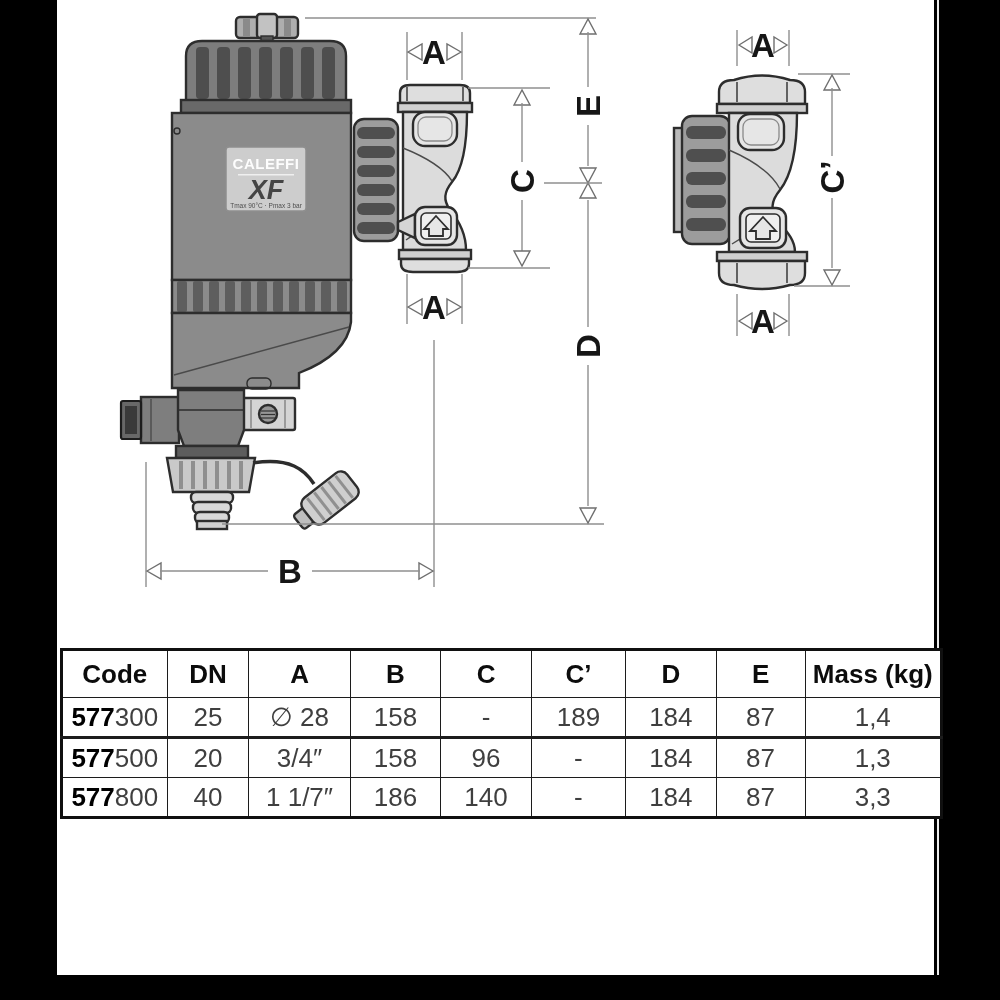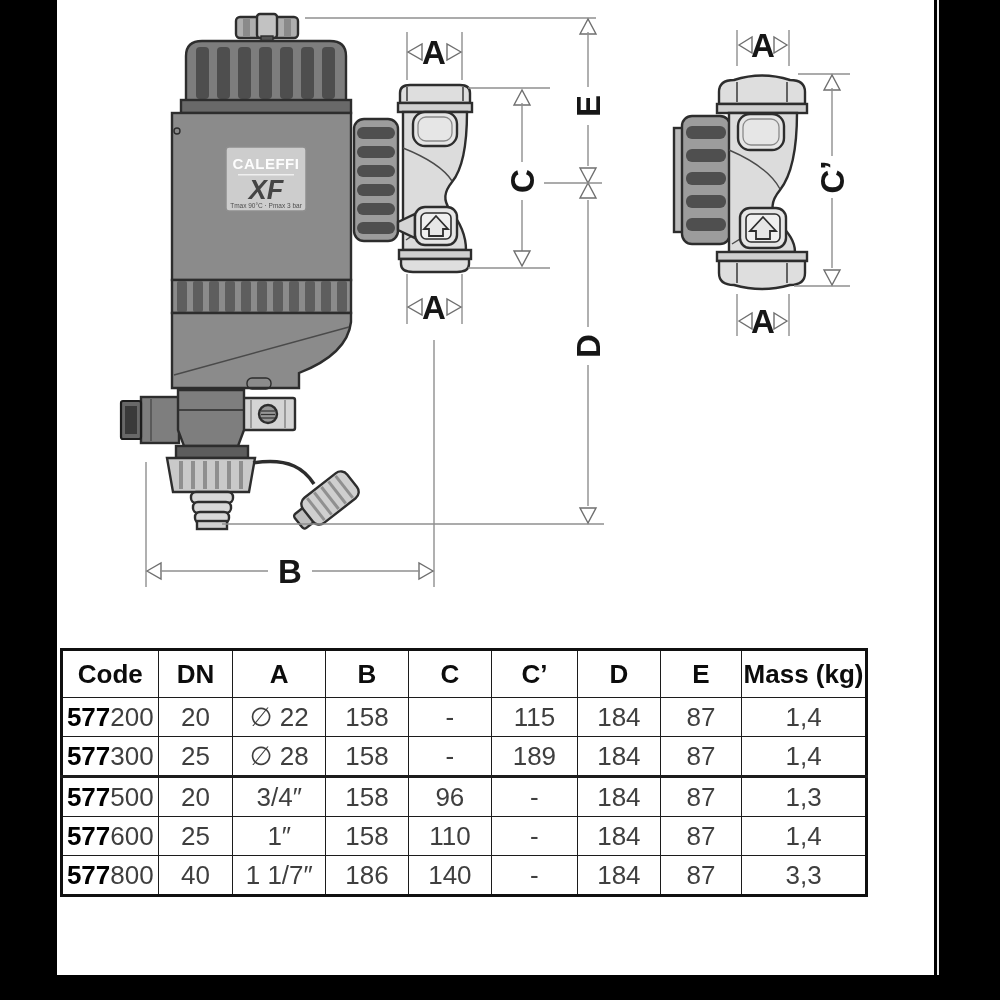--- a/index.html
+++ b/index.html
@@ -21,21 +21,21 @@
           font-size:33px;fill:#161616;text-anchor:middle;}
   .brandtxt{font-family:"Liberation Sans","DejaVu Sans",sans-serif;font-weight:bold;
           font-size:15px;fill:#fdfdfd;text-anchor:middle;letter-spacing:.5px;}
   .modeltxt{font-family:"Liberation Sans","DejaVu Sans",sans-serif;font-weight:bold;
           font-style:italic;font-size:27px;fill:#454545;text-anchor:middle;}
   .spectxt{font-family:"Liberation Sans","DejaVu Sans",sans-serif;
           font-size:6.5px;fill:#4d4d4d;text-anchor:middle;}
 
   
   table.spec{
-    position:absolute;left:60px;top:648px;width:808px;
+    position:absolute;left:60px;top:648px;width:883px;
     border-collapse:collapse;table-layout:fixed;background:#fff;
     border:3px solid #101010;
   }
   table.spec th,table.spec td{
     border:1.5px solid #1c1c1c;text-align:center;vertical-align:middle;padding:0;
   }
   table.spec th{height:46px;font-size:26px;font-weight:bold;color:#0c0c0c;}
   table.spec td{height:38px;font-size:26px;color:#3f3f3f;}
   table.spec td.code b{color:#000;}
   tr.group-end td{border-bottom-width:3px;}
@@ -310,31 +310,20 @@
       <th>A</th>
       <th>B</th>
       <th>C</th>
       <th>C’</th>
       <th>D</th>
       <th>E</th>
       <th>Mass (kg)</th>
     </tr>
   </thead>
   <tbody>
-    <tr>
-      <td class="code"><b>577</b><span>200</span></td>
-      <td>20</td>
-      <td>∅ 22</td>
-      <td>158</td>
-      <td>-</td>
-      <td>115</td>
-      <td>184</td>
-      <td>87</td>
-      <td>1,4</td>
-    </tr>
     <tr class="group-end">
       <td class="code"><b>577</b><span>300</span></td>
       <td>25</td>
       <td>∅ 28</td>
       <td>158</td>
       <td>-</td>
       <td>189</td>
       <td>184</td>
       <td>87</td>
       <td>1,4</td>
@@ -344,31 +333,20 @@
       <td>20</td>
       <td>3/4″</td>
       <td>158</td>
       <td>96</td>
       <td>-</td>
       <td>184</td>
       <td>87</td>
       <td>1,3</td>
     </tr>
     <tr>
-      <td class="code"><b>577</b><span>600</span></td>
-      <td>25</td>
-      <td>1″</td>
-      <td>158</td>
-      <td>110</td>
-      <td>-</td>
-      <td>184</td>
-      <td>87</td>
-      <td>1,4</td>
-    </tr>
-    <tr>
       <td class="code"><b>577</b><span>800</span></td>
       <td>40</td>
       <td>1 1/7″</td>
       <td>186</td>
       <td>140</td>
       <td>-</td>
       <td>184</td>
       <td>87</td>
       <td>3,3</td>
     </tr>

